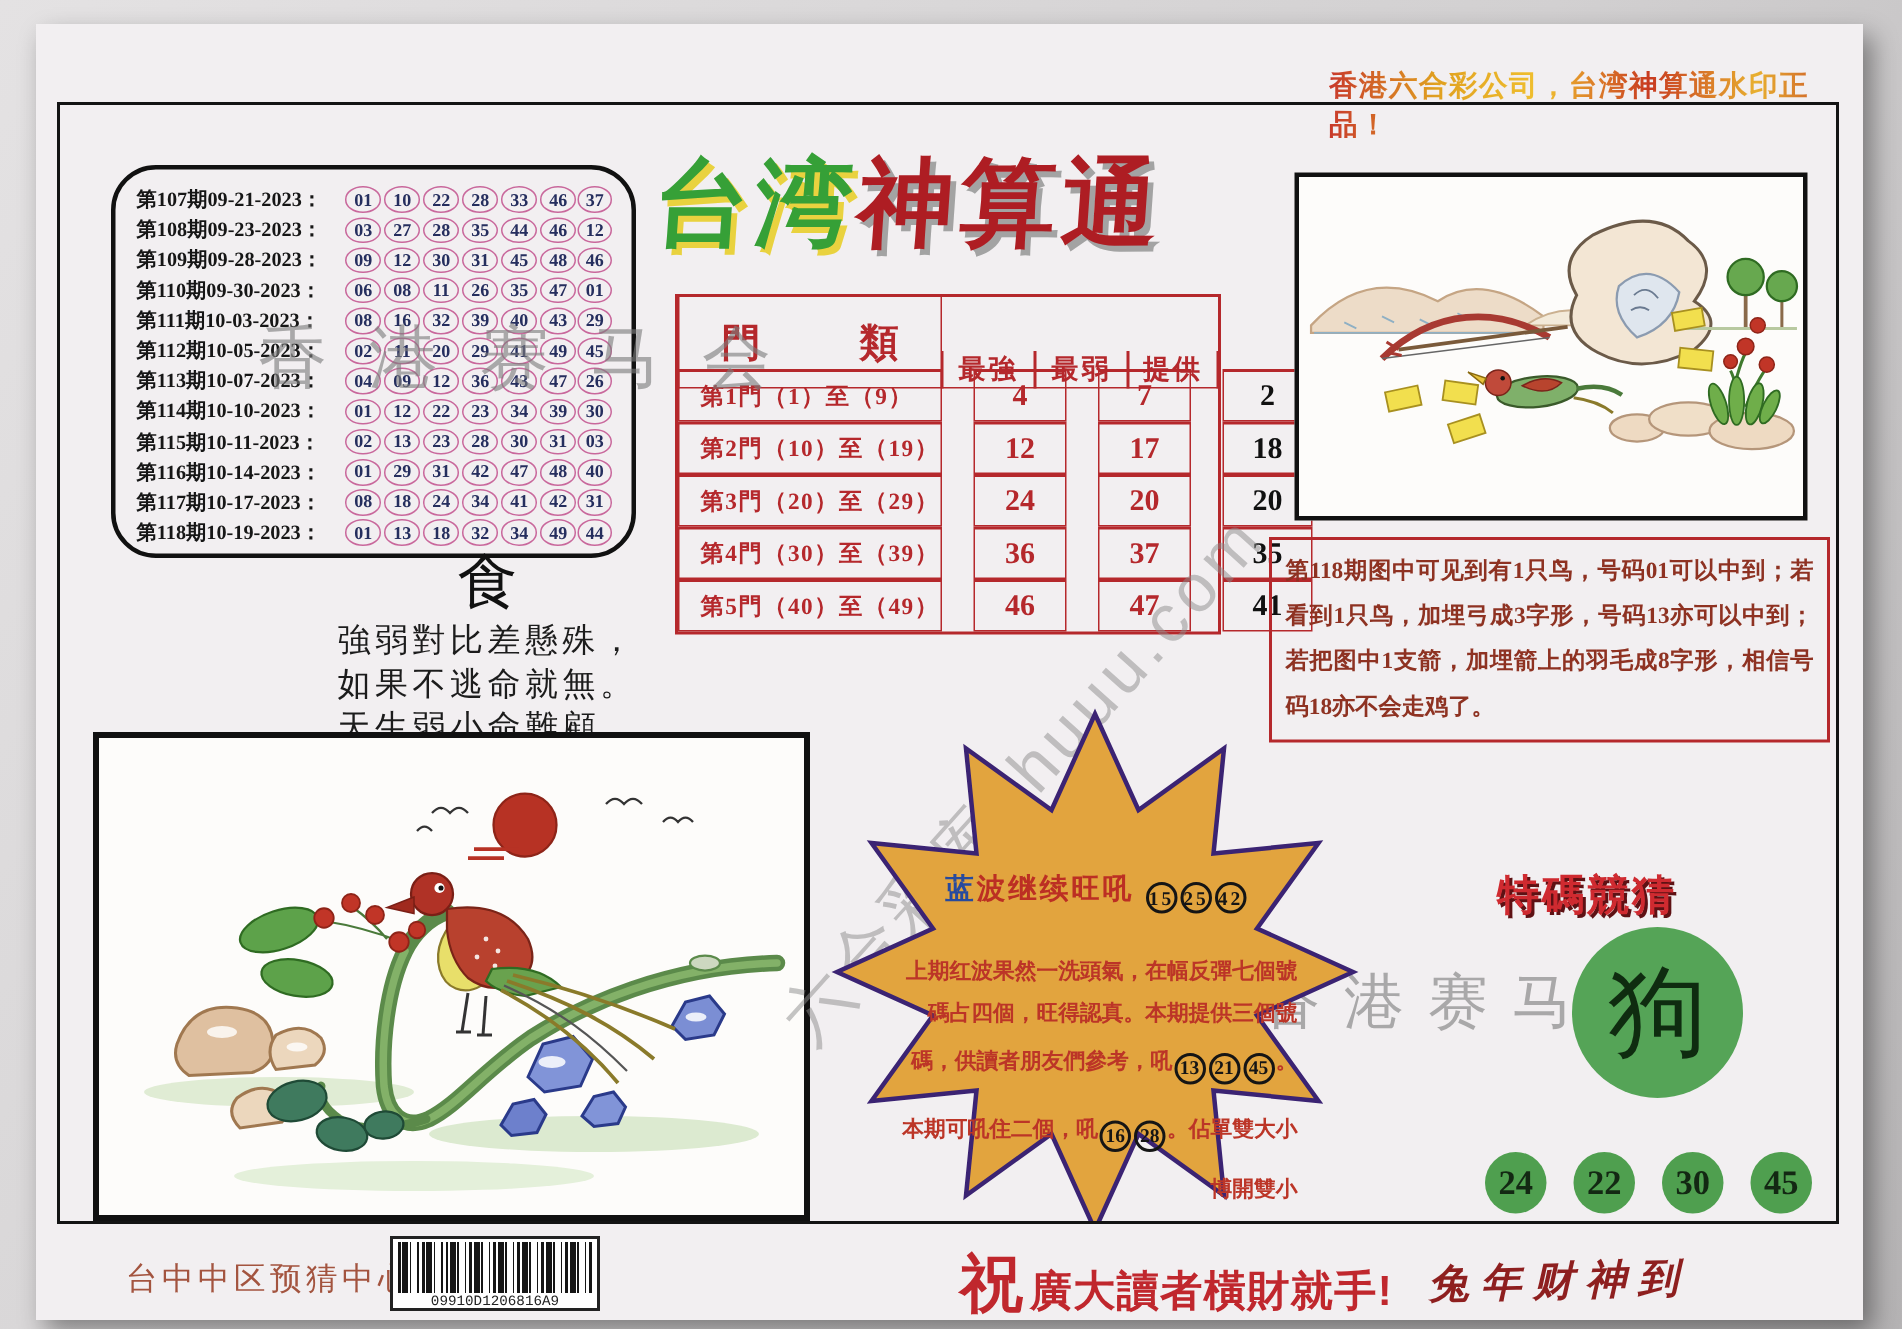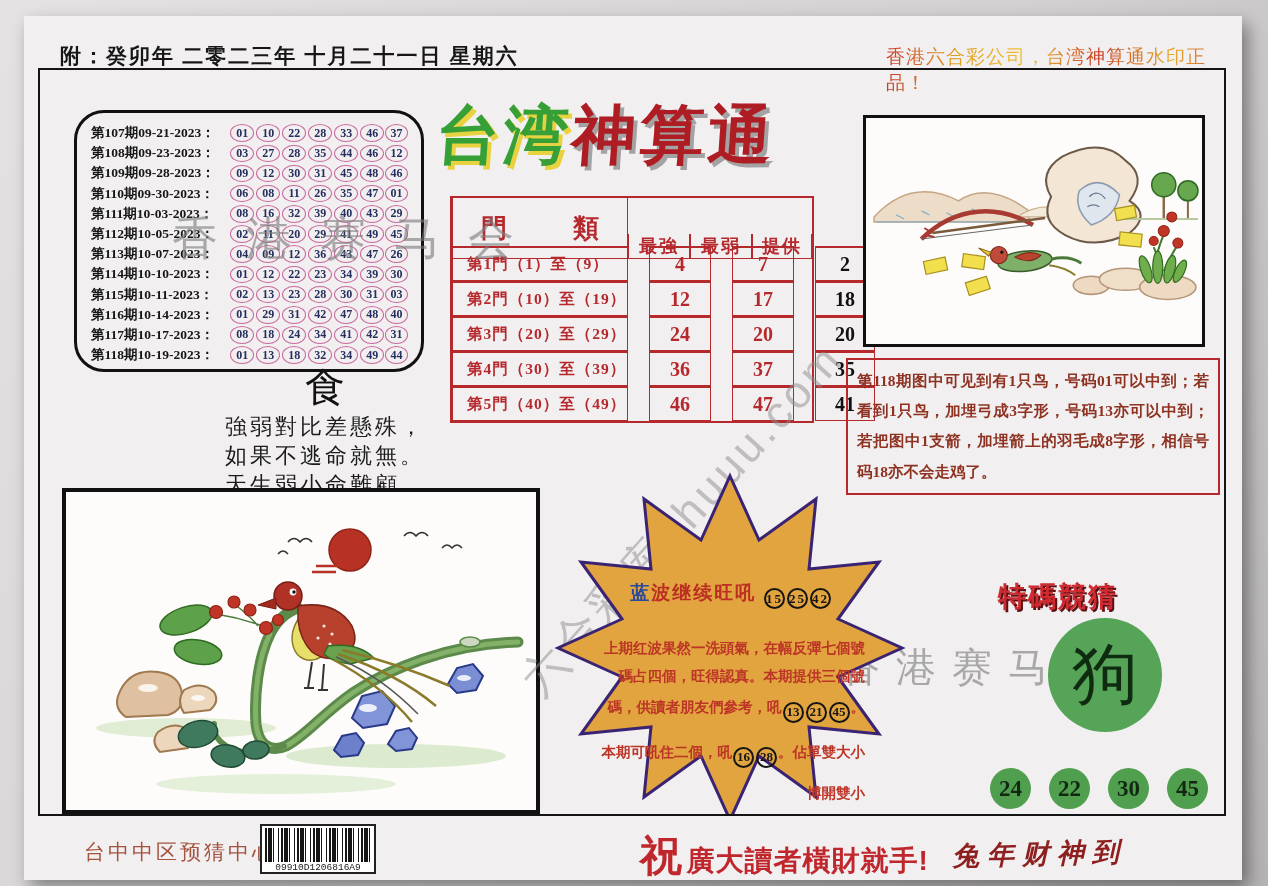--- a/index.html
+++ b/index.html
@@ -8,21 +8,21 @@
     background: linear-gradient(125deg,#e4e2e3 0%,#d2d0d1 55%,#b5b3b4 100%);
     font-family: "Liberation Serif","DejaVu Serif",serif;
   }
   .page {
     position:absolute; left:24px; top:16px; width:1218px; height:864px;
     background:#f2eff1; box-shadow:6px 8px 16px rgba(0,0,0,.4);
   }
   
   .hdr-date { position:absolute; left:36px; top:26px; font-size:21px; font-weight:bold; color:#161616; letter-spacing:2px; }
   .hdr-slogan { position:absolute; left:490px; top:10px; font-size:33px; font-weight:bold; color:#c52428; letter-spacing:2px; }
-  .hdr-auth { position:absolute; left:862px; top:28px; font-size:19px; font-weight:normal; color:#d2691e; letter-spacing:1px; }
+  .hdr-auth { position:absolute; left:862px; top:28px; font-size:19px; font-weight:bold; color:#d2691e; letter-spacing:1px; }
   @supports (-webkit-background-clip:text) {
     .hdr-auth { background:linear-gradient(90deg,#c8392b,#e0a020,#f0c030,#c83a20,#e8b030,#c03025);
       -webkit-background-clip:text; -webkit-text-fill-color:transparent; }
   }
   
   .main-box { position:absolute; left:14px; top:52px; width:1188px; height:748px;
     border:2.5px solid #141414; overflow:hidden; }
   
   .results-box { position:absolute; left:34px; top:40px; width:350px; height:262px;
     border:3.5px solid #111; border-radius:30px; padding:10px 12px 8px 14px; z-index:2; background:transparent; }
@@ -86,38 +86,37 @@
     display:flex; align-items:center; justify-content:center; font-size:23px; font-weight:bold; color:#132813; }
   
   .wm { position:absolute; color:rgba(125,125,125,.62); pointer-events:none; white-space:nowrap; z-index:3;
     font-family:"Liberation Sans","DejaVu Sans",sans-serif; }
   .wm-club-1 { left:132px; top:138px; font-size:46px; letter-spacing:28px; }
   .wm-club-2 { left:800px; top:570px; font-size:40px; letter-spacing:16px; }
   .wm-diag { left:468px; top:598px; font-size:45px; letter-spacing:4px;
     transform:rotate(-48deg); transform-origin:0 0; color:rgba(140,140,140,.5); }
   
   .ft-center-name { position:absolute; left:60px; top:822px; font-size:21px; color:#a3543f; letter-spacing:3px; }
-  .barcode { position:absolute; left:236px; top:808px; width:116px; height:50px; border:2px solid #222; background:#fff; z-index:2; }
+  .barcode { position:absolute; left:236px; top:808px; width:140px; height:50px; border:2px solid #222; background:#fff; z-index:2; }
   .barcode-bars { height:34px; margin:2px 3px 0 3px;
     background:repeating-linear-gradient(90deg,#151515 0 2px,#fff 2px 3px,#151515 3px 7px,#fff 7px 8px,#151515 8px 9px,#fff 9px 13px,#151515 13px 14px,#fff 14px 16px); }
   .barcode-text { text-align:center; font-family:"Liberation Mono","DejaVu Sans Mono",monospace; font-size:9.5px; color:#222; }
   .ft-uv { position:absolute; left:388px; top:824px; font-size:19px; font-weight:bold; color:#cb3a2e; letter-spacing:1px;margin-top:48px; }
   .ft-wish { position:absolute; left:616px; top:812px; color:#c0272d; white-space:nowrap;
     font-family:"Liberation Sans","DejaVu Sans",sans-serif; }
   .ft-wish-prefix { font-size:42px; font-weight:bold; }
   .ft-wish-text { font-size:28px; font-weight:bold; letter-spacing:1px; }
   .ft-rabbit { position:absolute; left:928px; top:820px; font-size:27px; font-weight:bold; font-style:italic;
     color:#8e1f1f; letter-spacing:8px; transform:rotate(-1.5deg); }
 </style>
 </head>
 <body>
 
 <div class="page">
 
-  <div class="hdr-date">附：癸卯年 二零二三年 十月二十一日 星期六</div>
   <div class="hdr-auth">香港六合彩公司，台湾神算通水印正品！</div>
 
   <div class="main-box">
 
     <div class="results-box">
         <div class="result-row">
           <span class="r-label">第107期09-21-2023：</span>
           <span class="r-nums">
             <span class="oval">01</span>
             <span class="oval">10</span>

